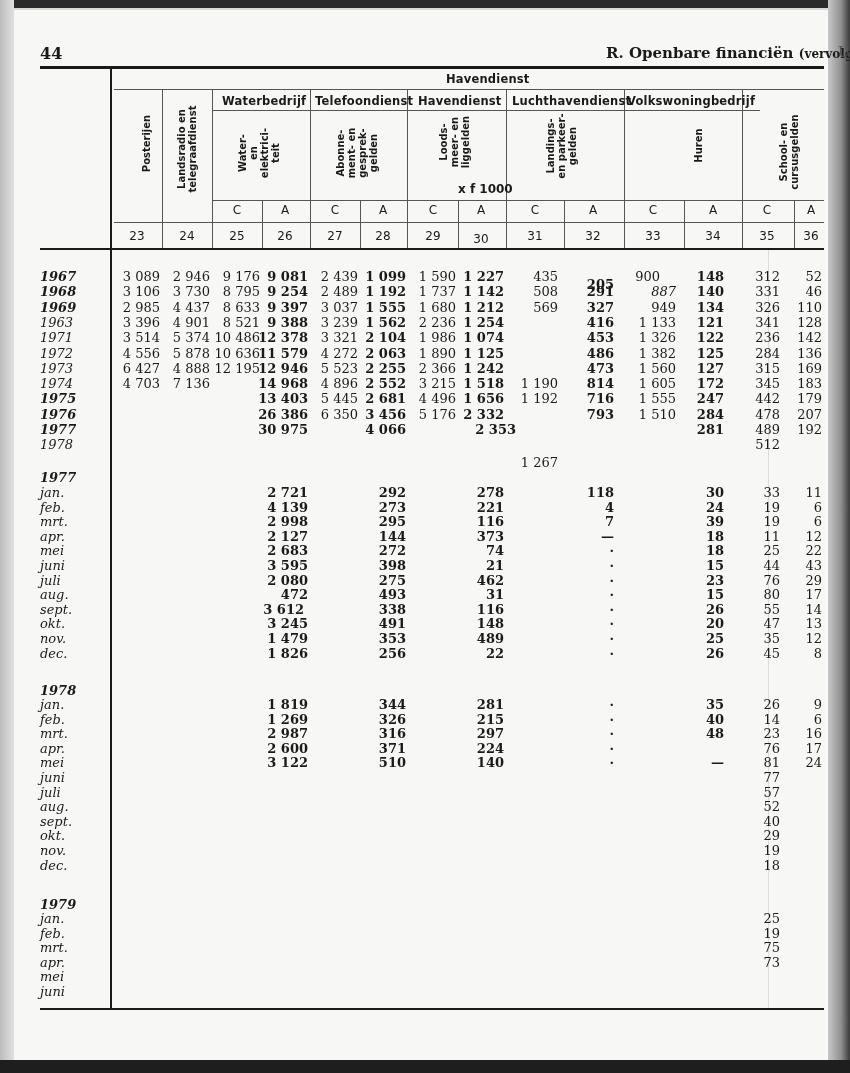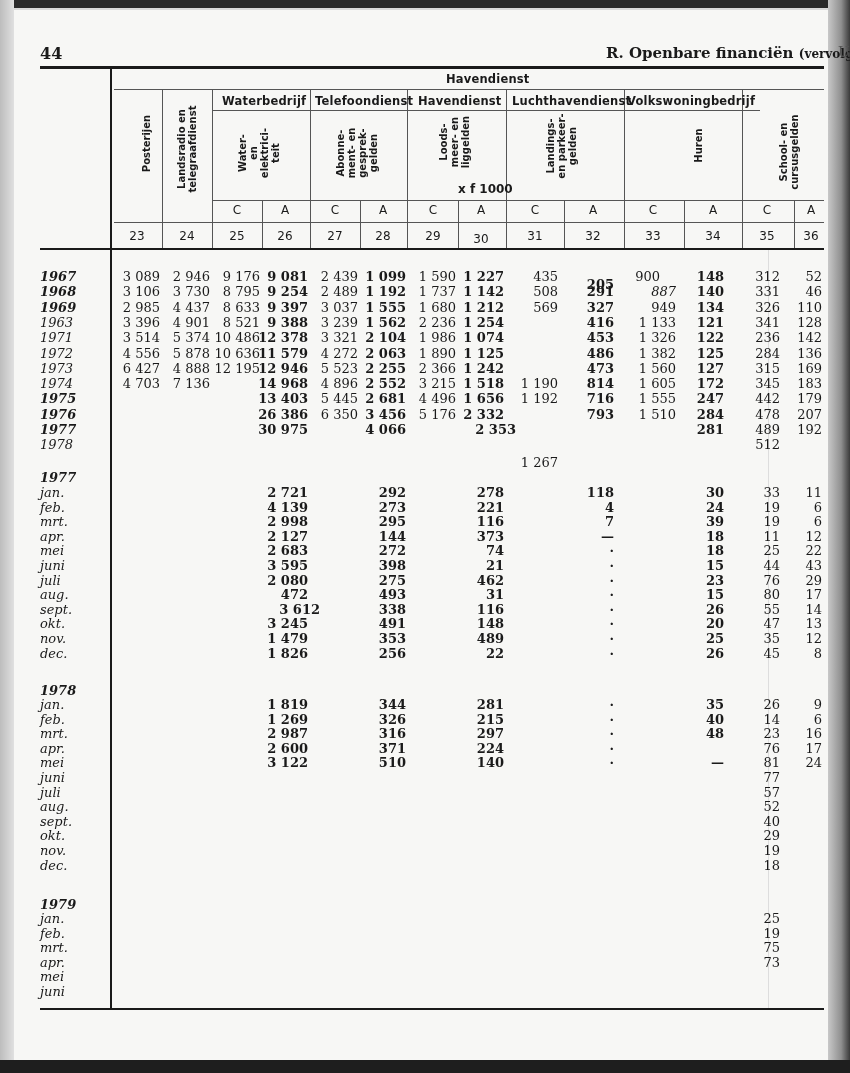--- a/index.html
+++ b/index.html
@@ -440,21 +440,21 @@
     <div class="cell" style="top: 587.2px; left: 498px; width: 60px;"></div>
     <div class="cell b" style="top: 587.2px; left: 554px; width: 60px;">·</div>
     <div class="cell" style="top: 587.2px; left: 616px; width: 60px;"></div>
     <div class="cell b" style="top: 587.2px; left: 664px; width: 60px;">15</div>
     <div class="cell" style="top: 587.2px; left: 720px; width: 60px;">80</div>
     <div class="cell" style="top: 587.2px; left: 762px; width: 60px;">17</div>
     <div class="rowlabel" style="top: 601.8px;">sept.</div>
     <div class="cell" style="top: 601.8px; left: 100px; width: 60px;"></div>
     <div class="cell" style="top: 601.8px; left: 150px; width: 60px;"></div>
     <div class="cell" style="top: 601.8px; left: 200px; width: 60px;"></div>
-    <div class="cell b" style="top: 601.8px; left: 260px; width: 60px;">3 612</div>
+    <div class="cell b" style="top: 601.8px; left: 244px; width: 60px;">3 612</div>
     <div class="cell" style="top: 601.8px; left: 298px; width: 60px;"></div>
     <div class="cell b" style="top: 601.8px; left: 346px; width: 60px;">338</div>
     <div class="cell" style="top: 601.8px; left: 396px; width: 60px;"></div>
     <div class="cell b" style="top: 601.8px; left: 444px; width: 60px;">116</div>
     <div class="cell" style="top: 601.8px; left: 498px; width: 60px;"></div>
     <div class="cell b" style="top: 601.8px; left: 554px; width: 60px;">·</div>
     <div class="cell" style="top: 601.8px; left: 616px; width: 60px;"></div>
     <div class="cell b" style="top: 601.8px; left: 664px; width: 60px;">26</div>
     <div class="cell" style="top: 601.8px; left: 720px; width: 60px;">55</div>
     <div class="cell" style="top: 601.8px; left: 762px; width: 60px;">14</div>

